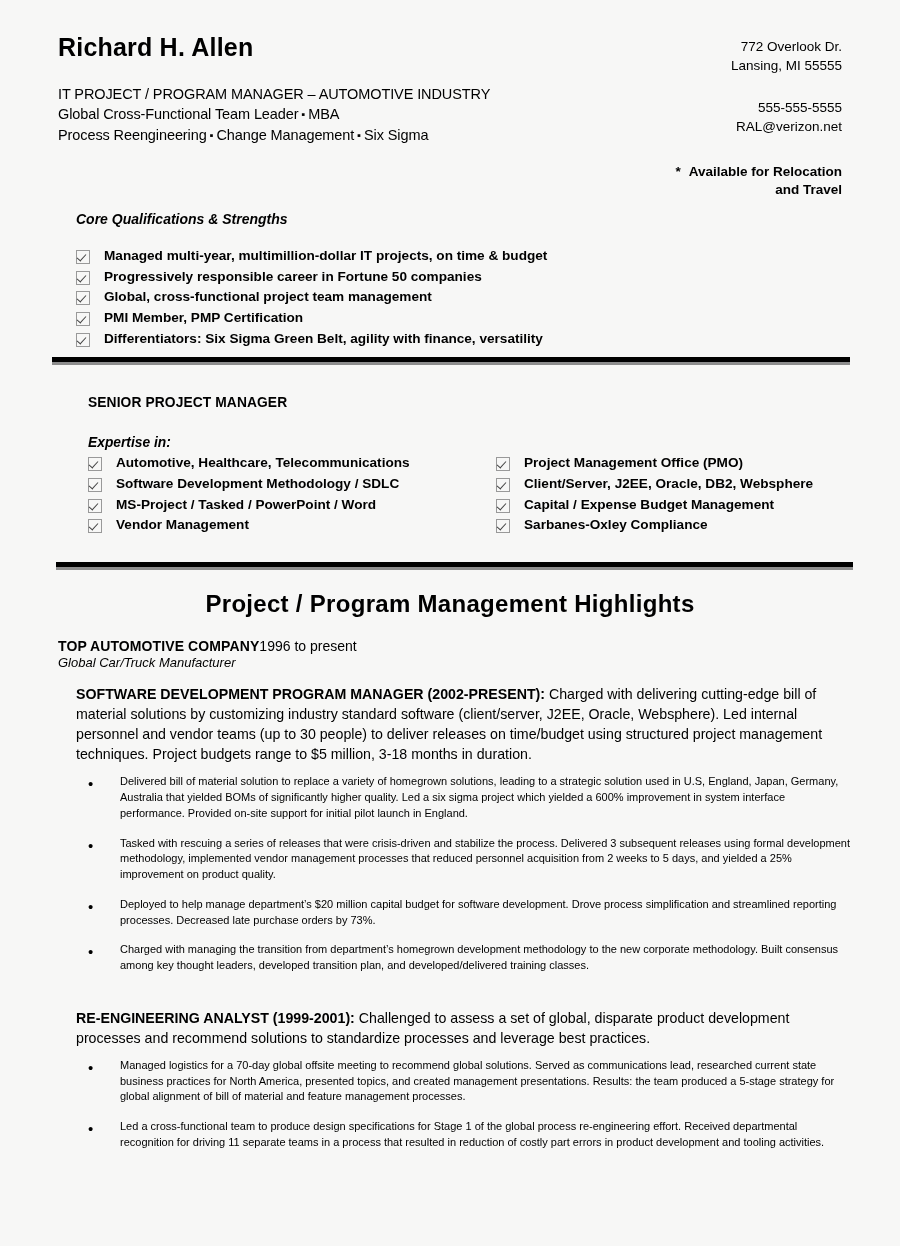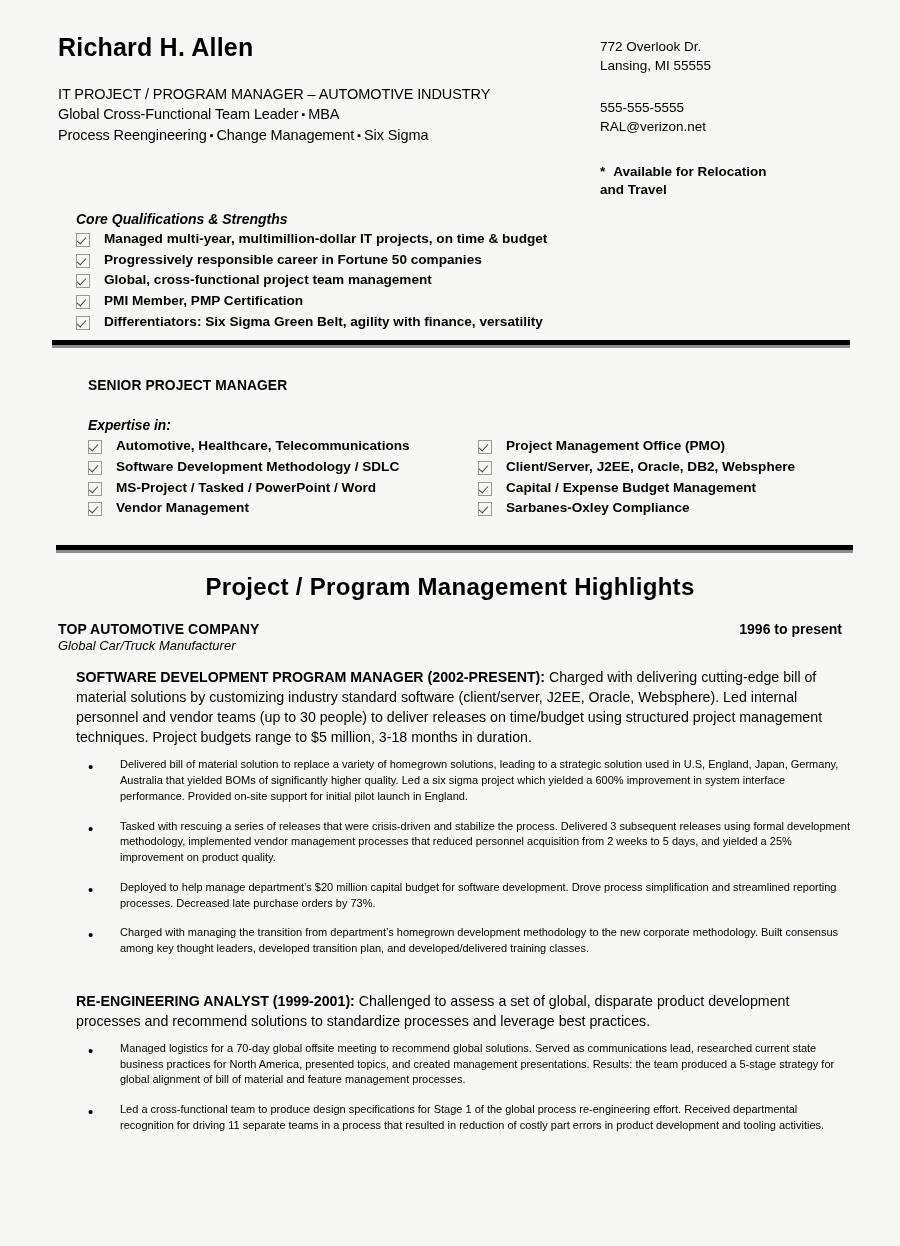--- a/index.html
+++ b/index.html
@@ -47,21 +47,21 @@
     line-height: 1.42;
     letter-spacing: -0.1px;
   }
   .title-block .sep {
     font-size: 11px;
     vertical-align: 1px;
     padding: 0 3px;
   }
 
   .header-right {
-    text-align: left;
+    text-align: right;
     font-size: 13.5px;
     line-height: 1.38;
     padding-top: 4px;
     width: 250px;
   }
   .contact-group { margin: 0; }
   .contact-group.phone { margin-top: 24px; }
   .relocation {
     margin-top: 26px;
     font-weight: bold;
@@ -73,21 +73,21 @@
   }
 
   
   .core {
     padding: 12px 58px 0 76px;
   }
   .core-heading {
     font-size: 14px;
     font-weight: bold;
     font-style: italic;
-    margin-bottom: 2px;
+    margin-bottom: 19px;
   }
   .check-list {
     list-style: none;
     margin: 0;
     padding: 0;
   }
   .check-list li {
     display: flex;
     align-items: flex-start;
     font-size: 13.6px;
@@ -141,48 +141,48 @@
   }
   .expertise-label {
     margin-top: 25px;
     font-size: 13.8px;
     font-weight: bold;
     font-style: italic;
     margin-bottom: 3px;
   }
   .expertise-cols {
     display: flex;
+    gap: 18px;
   }
   .expertise-cols .col-a { width: 390px; flex: none; }
   .expertise-cols .col-b { flex: 1; }
 
   
   .highlights-title {
     text-align: center;
     font-size: 24px;
     font-weight: bold;
     letter-spacing: 0.3px;
     margin-top: 20px;
   }
 
   .company-row {
     display: flex;
-    justify-content: space-between;
+    justify-content: flex-start;
     align-items: baseline;
-    padding: 20px 58px 0 58px;
+    padding: 20px 82px 0 58px;
   }
   .company-name {
     font-size: 14px;
     font-weight: bold;
     letter-spacing: 0.1px;
   }
   .company-dates {
     font-size: 14px;
-    font-weight: bold;
-    margin-left: 42px;
+    font-weight: normal;
   }
   .company-sub {
     padding: 1px 58px 0 58px;
     font-size: 13px;
     font-style: italic;
   }
 
   .role {
     padding: 14px 52px 0 76px;
   }

